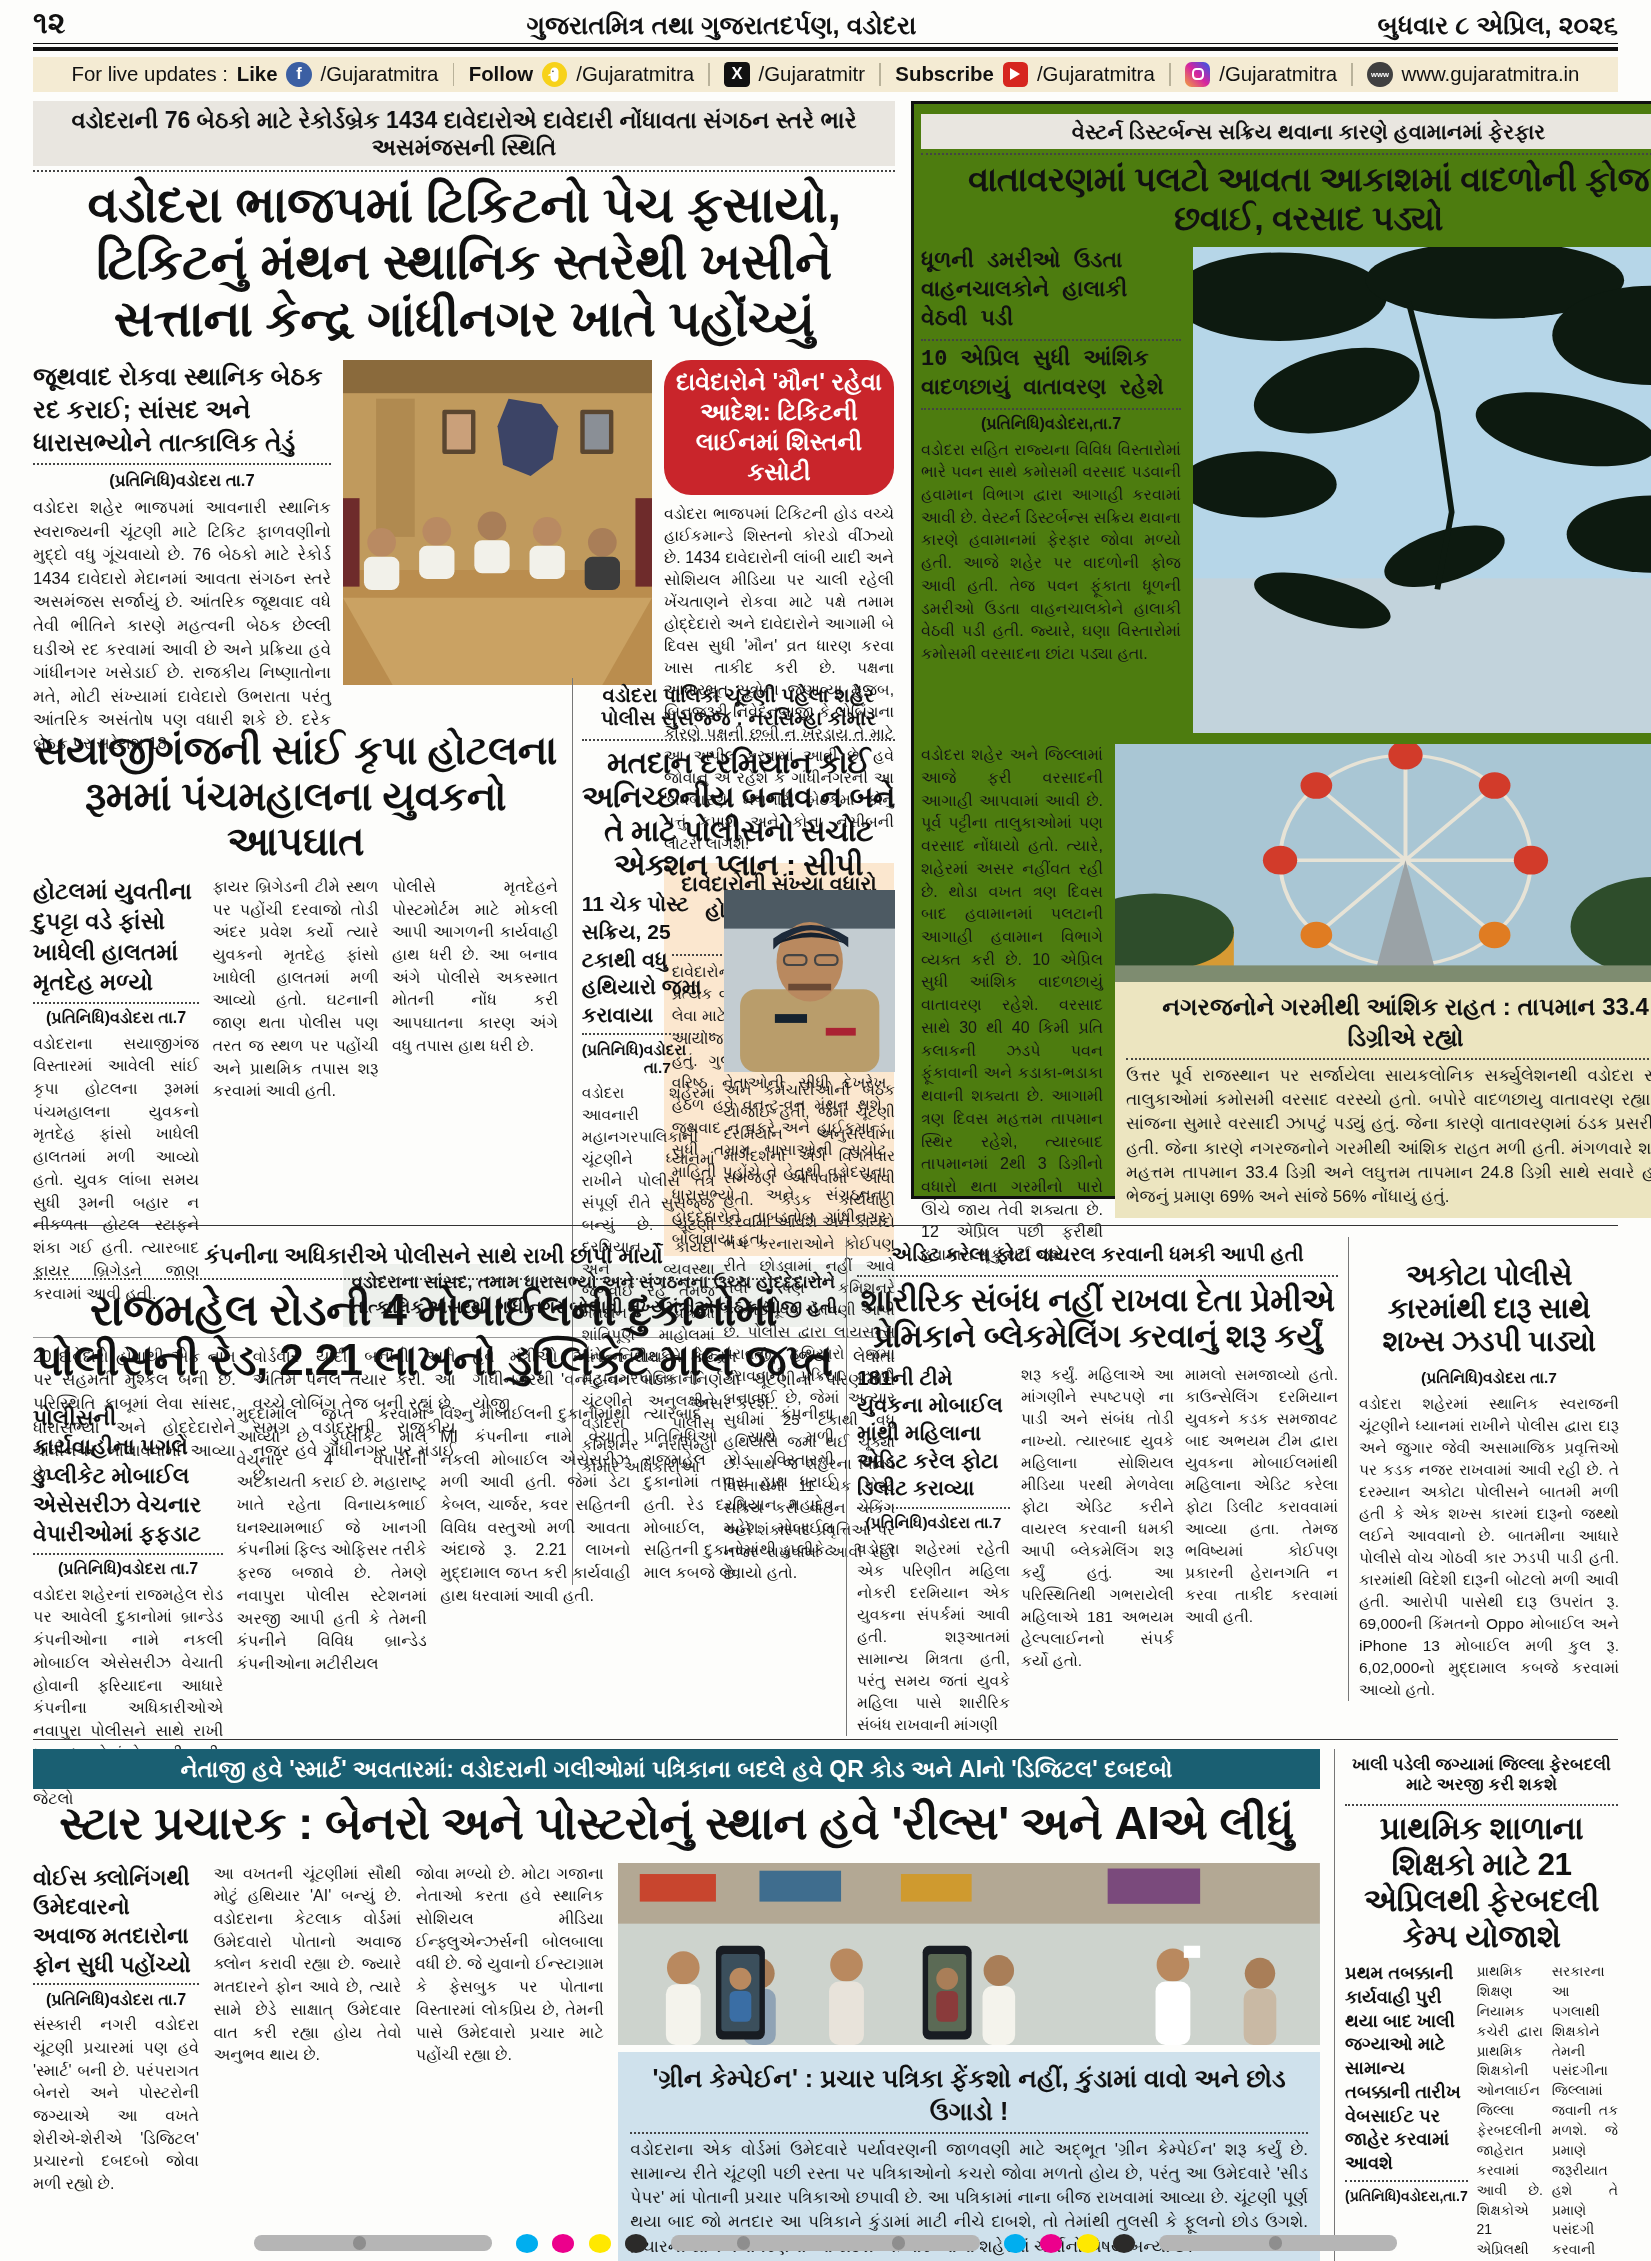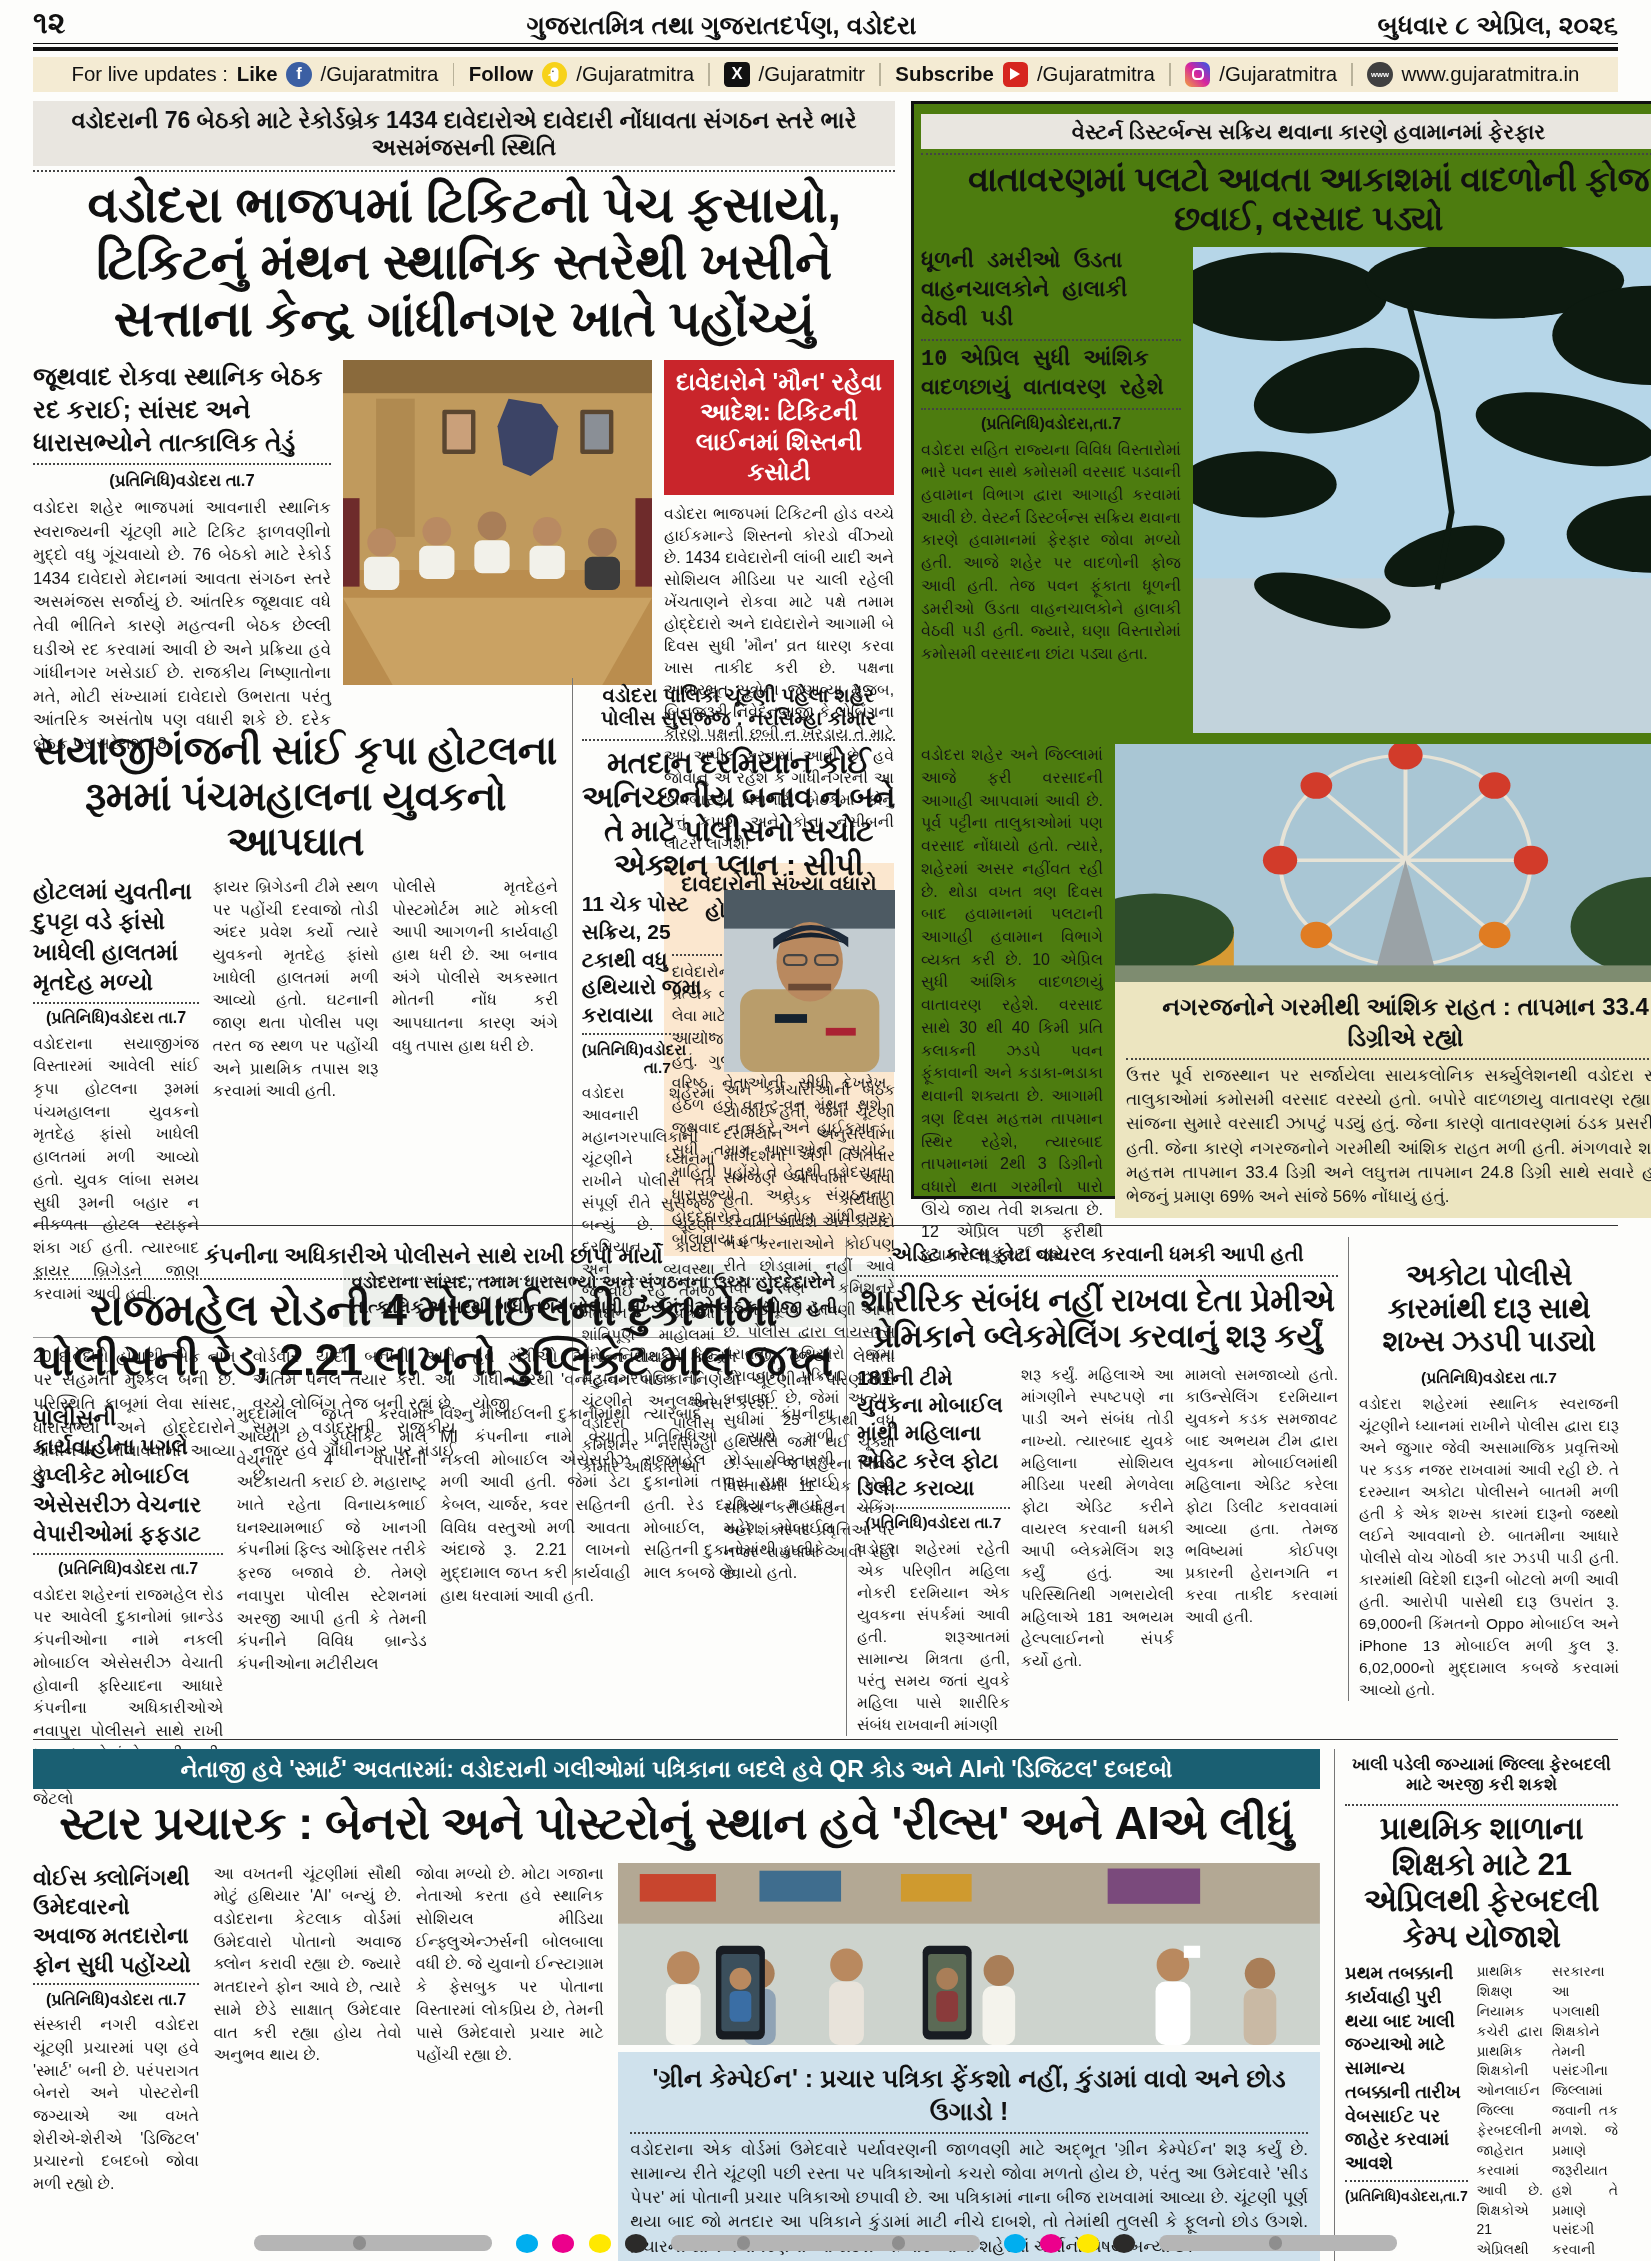--- a/index.html
+++ b/index.html
@@ -49,21 +49,21 @@
   .bjp { left:33px; top:101px; width:862px; }
   .bjp .kicker { font-size:23px; }
   .bjp .headline { font-size:50px; margin-top:3.3px; }
   .bjp-row { display:flex; gap:12px; margin-top:12px; }
   .bjp-c1 { width:298px; }
   .bjp-c1 .subhead { font-size:25px; }
   .bjp-c1 .byline, .bjp-c1 .body { font-size:16.6px; }
   .bjp-photo { width:309px; height:325px; background:#b98d4f; position:relative; overflow:hidden; flex:none; }
   .bjp-c3 { width:230px; }
   .red-title { background:#c9252b; color:#fff; font-weight:800; font-size:24px; text-align:center;
-    padding:7.7px 5.5px; line-height:1.25; }
+    padding:7.7px 5.5px; line-height:1.25;border-radius:27px; }
   .red-body { font-size:15.7px; text-align:justify; line-height:1.4; margin-top:7.7px; }
   .peachbox { background:#fbe7cf; padding:7.7px 7.7px 5.5px; margin-top:8.8px; }
   .peach-title { font-weight:800; font-size:21px; text-align:center; line-height:1.25; }
   .peachbox .body { font-size:15.7px; }
   .bjp-caption { margin-left:310px; margin-top:7.7px; background:#edf0ec; padding:6.6px 8.8px;
     font-size:18px; font-weight:600; line-height:1.4; }
   .bjp-cont { display:flex; gap:17px; margin-top:10px; border-top:0.6px solid #999; padding-top:6.6px; }
   .bjp-cont .body { flex:1; font-size:16.6px; }
 
   

